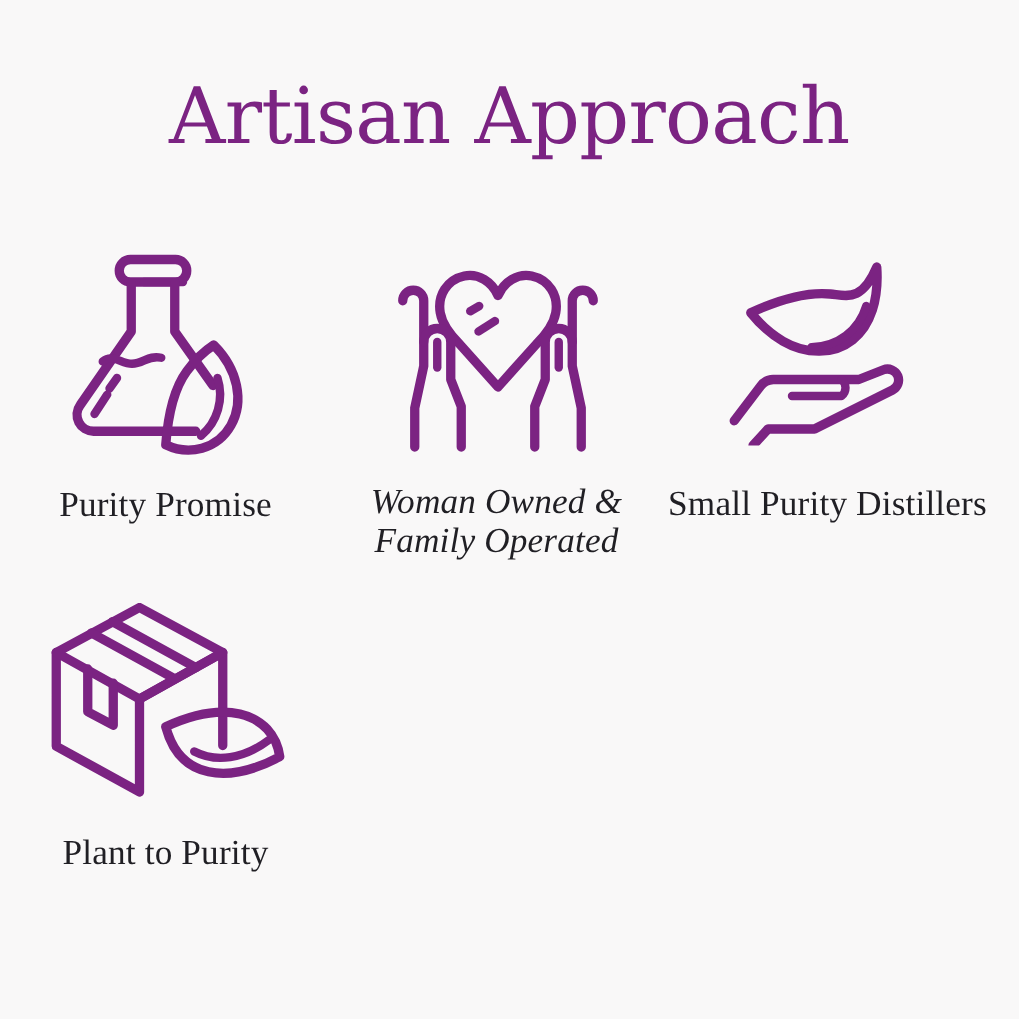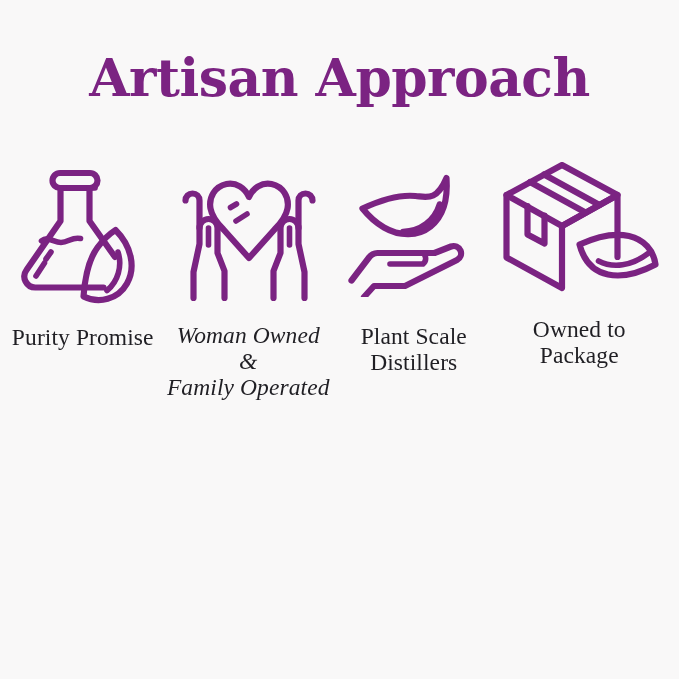--- a/index.html
+++ b/index.html
@@ -23,37 +23,37 @@
   }
 
   
   #page-title {
     position: absolute;
     top: 47px;
     left: 0;
     width: 679px;
     text-align: center;
     font-family: "DejaVu Serif", serif;
-    font-weight: 700;
+    font-weight: 400;
     font-size: 52px;
     line-height: 62px;
     letter-spacing: -0.5px;
     color: #7b2382;
     white-space: nowrap;
   }
 
   
   #feature-grid {
     position: absolute;
     top: 150px;
     left: 0;
     width: 662px;
     height: 480px;
     display: grid;
-    grid-template-columns: 1fr 1fr 1fr 1fr;
+    grid-template-columns: 1fr 1fr 1fr;
     grid-template-rows: 1fr 1fr;
   }
 
   .feature-cell {
     position: relative;
     display: flex;
     flex-direction: column;
     align-items: center;
   }
 
@@ -230,21 +230,21 @@
                             a7.5 7.5 0 0 1 -3.5 9.5
                             l-52 26
                             H32
                             l-10 11"></path>
 
         <path class="ln-thin" d="M48 92
                                  h33
                                  a7 7 0 0 0 0 -11"></path>
       </svg>
 
-      <div class="feature-label">Plant Scale Distillers</div>
+      <div class="feature-label">Small Purity Distillers</div>
     </div>
 
     <div class="feature-cell cell-plant">
 
       <svg class="feature-icon" width="160" height="132" viewBox="0 0 160 132">
 
         <path class="ln" d="M5.5 33 V95.5 L61 126 V64"></path>
 
         <path class="ln" d="M61 64 L116.5 33 V95"></path>
 
@@ -258,17 +258,17 @@
         <path class="ln" d="M78.5 82.5
                             c18.5 -8.5 36 -11.5 49.5 -8.5
                             c15 3.5 24.5 14 26.5 28.5
                             c-17 9 -33.5 13 -47.5 10
                             c-14.5 -3 -24 -13 -28.5 -30 z"></path>
 
         <path class="ln-thin" d="M97.5 99
                                  c14.5 7.5 33 5 49.5 -7.5"></path>
       </svg>
 
-      <div class="feature-label">Owned to Package</div>
+      <div class="feature-label">Plant to Purity</div>
     </div>
 
   </div>
 </div>
 
 </body></html>

